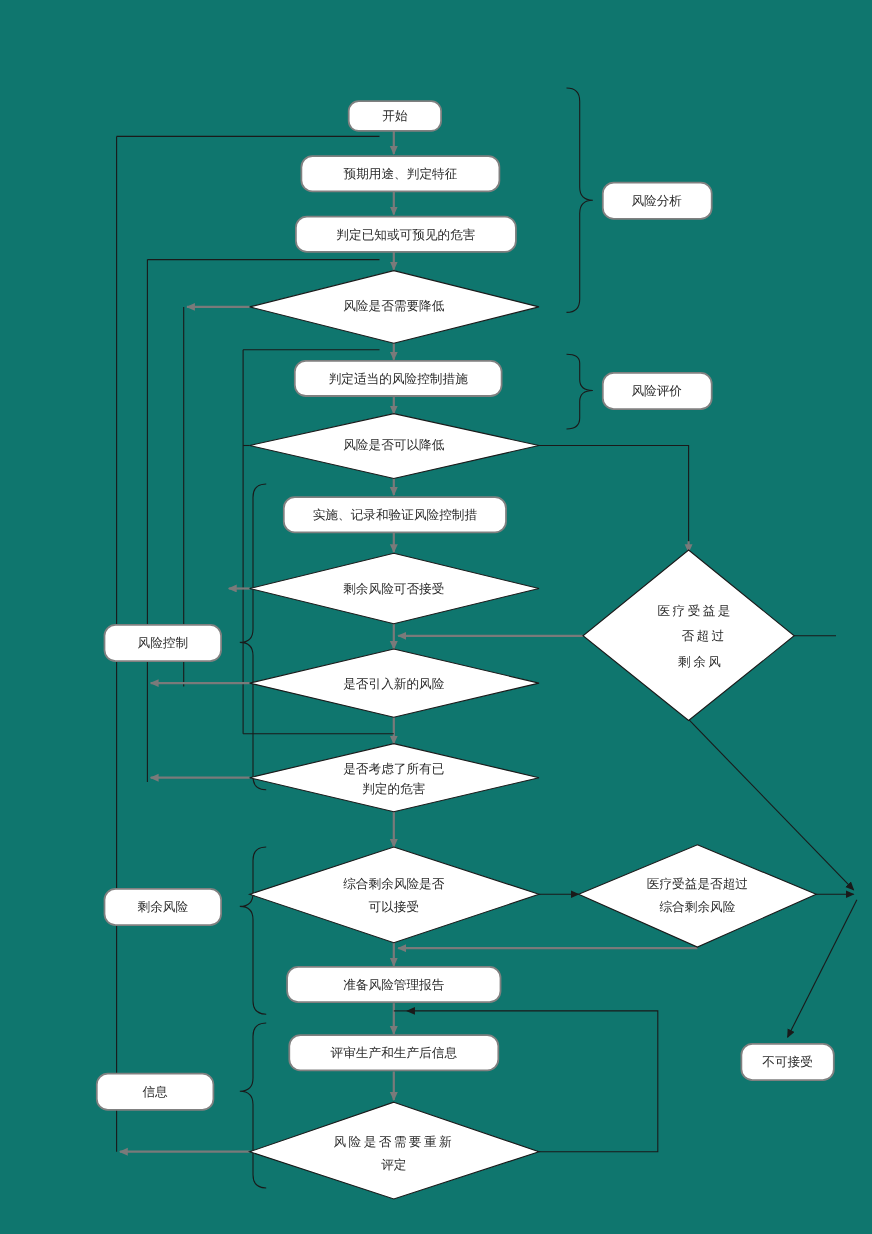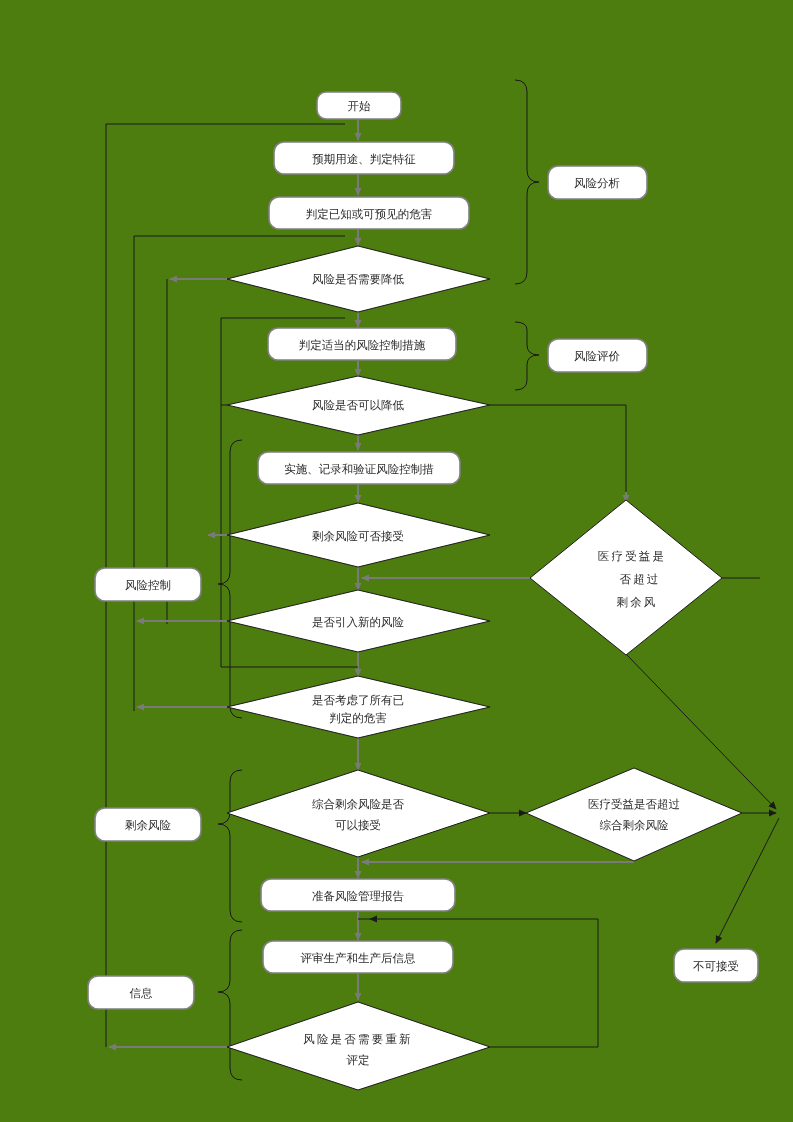--- a/index.html
+++ b/index.html
@@ -1,17 +1,17 @@
 <!DOCTYPE html>
 <html><head>
 <meta charset="utf-8">
 <style>
   html,body{margin:0;padding:0;background:#ffffff;}
   body{width:793px;height:1122px;overflow:hidden;font-family:"DejaVu Sans","Liberation Sans",sans-serif;}
-  #stage{position:relative;width:793px;height:1122px;background:#4d7c0f;}
+  #stage{position:relative;width:793px;height:1122px;background:#0f766e;}
   svg#chart{position:absolute;left:0;top:0;width:793px;height:1122px;}
   .node-text{font-family:"DejaVu Sans","Liberation Sans",sans-serif;font-size:11.5px;fill:#2b2b2b;text-anchor:middle;dominant-baseline:middle;}
   .node-text.wide{letter-spacing:2.2px;}
   .proc-rect{fill:#ffffff;stroke:#808080;stroke-width:1.6;}
   .diamond{fill:#ffffff;stroke:#1a1a1a;stroke-width:1.0;}
   .flowline{stroke:#7a7a7a;stroke-width:2;fill:none;}
   .thinline{stroke:#1a1a1a;stroke-width:1;fill:none;}
   .brace{stroke:#1a1a1a;stroke-width:1;fill:none;}
 </style>
 </head>

